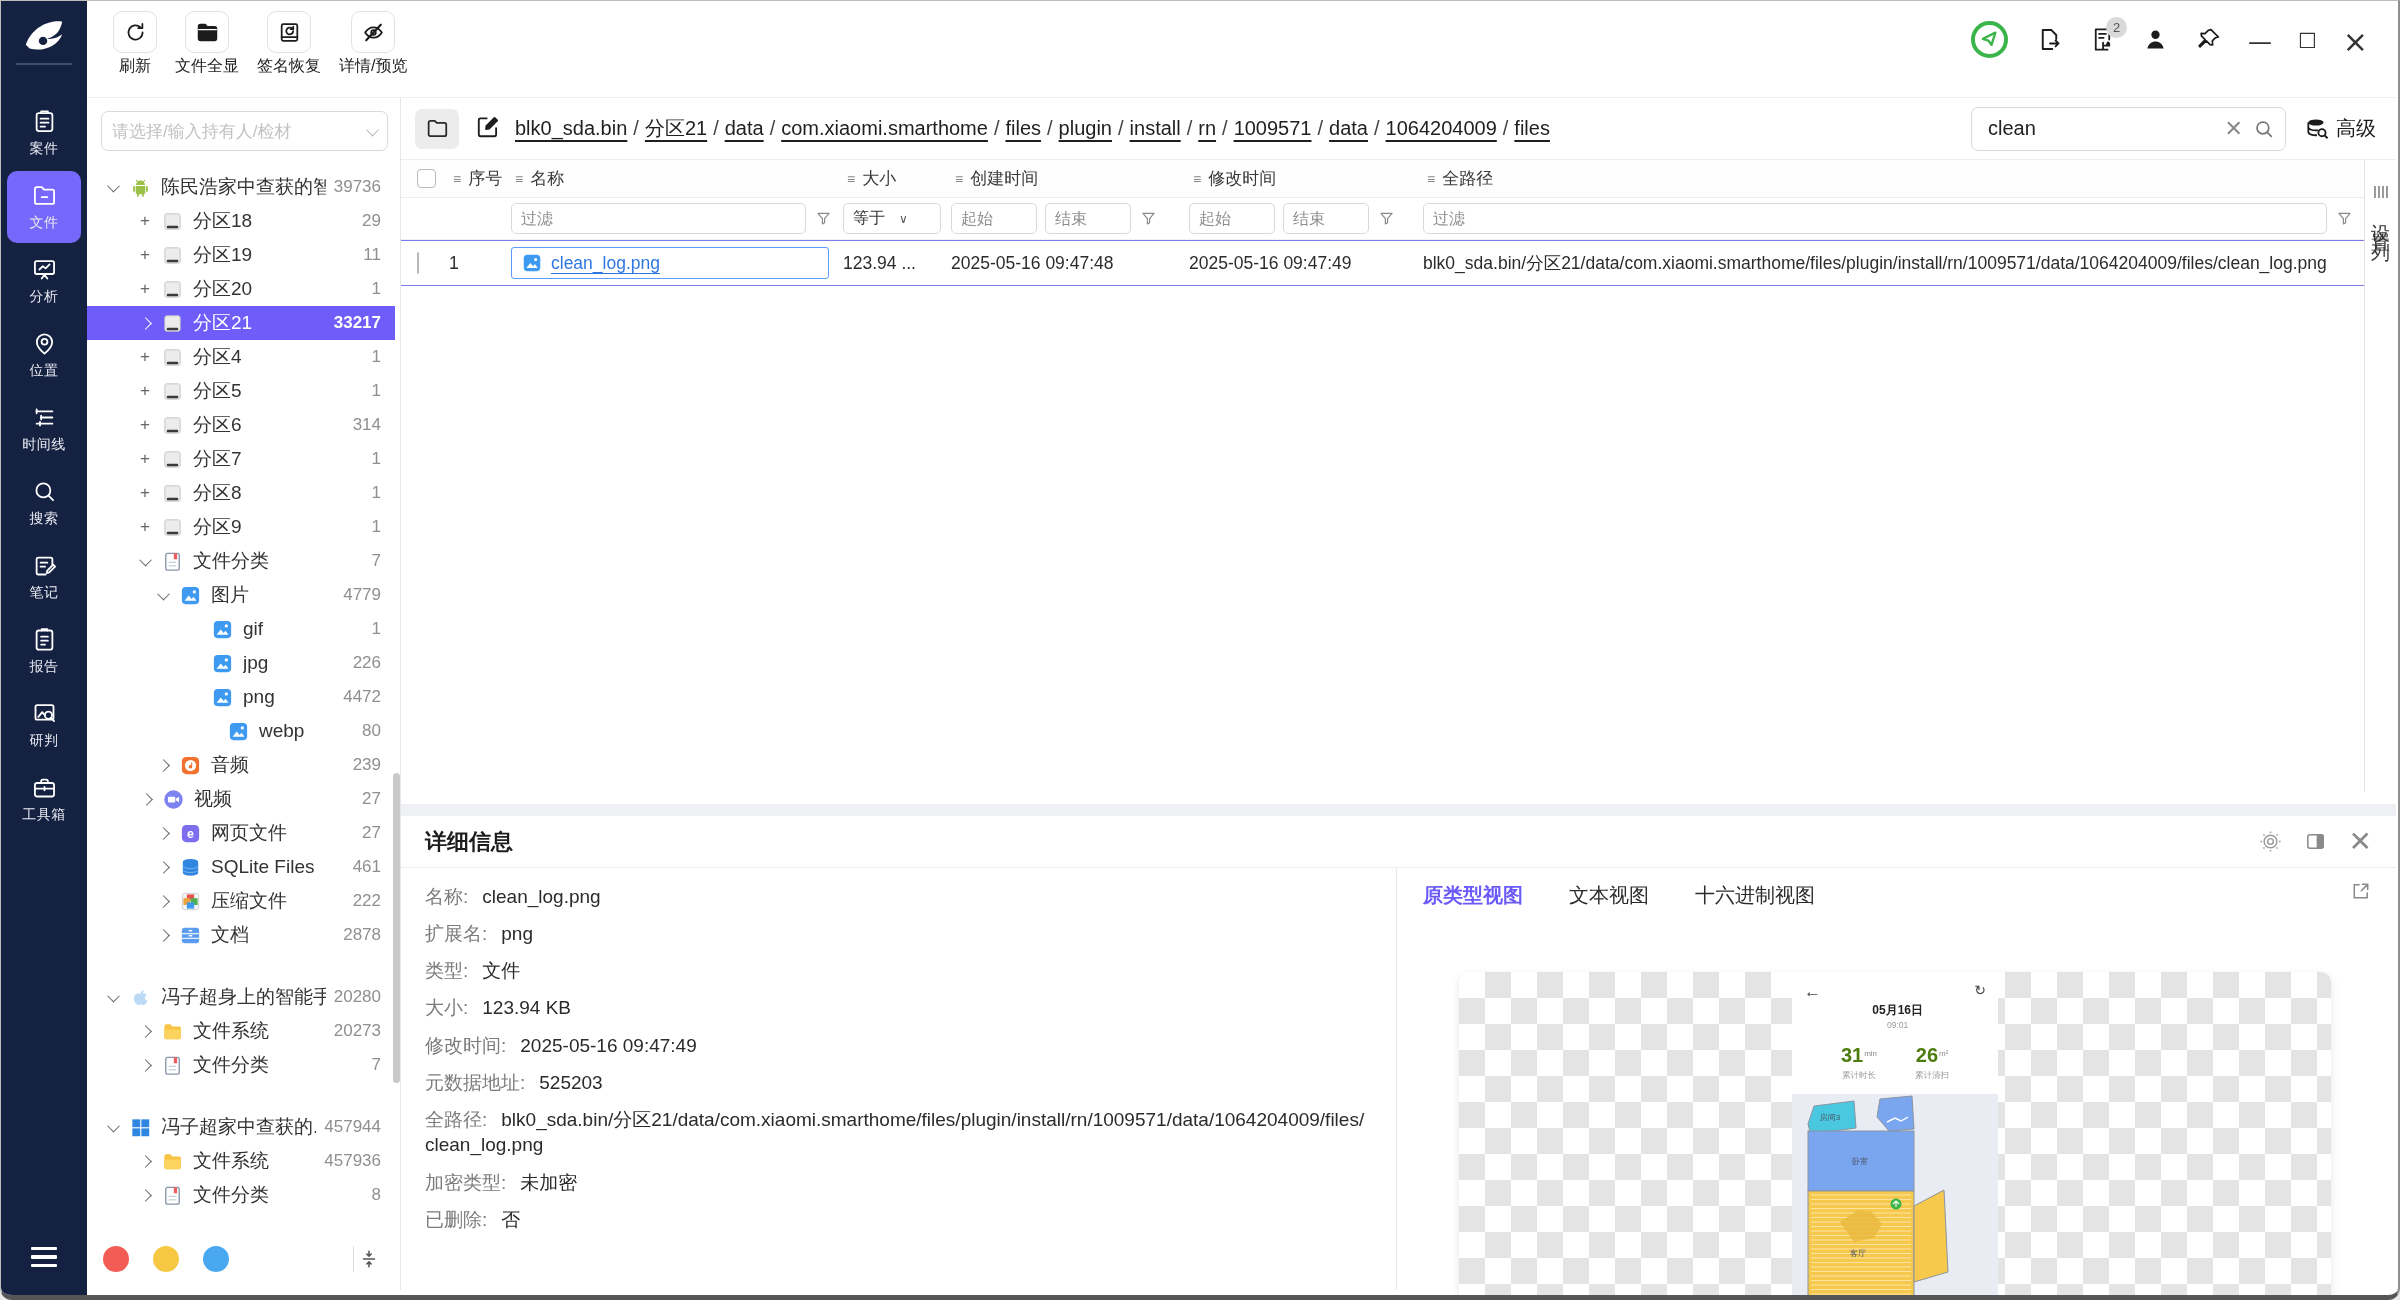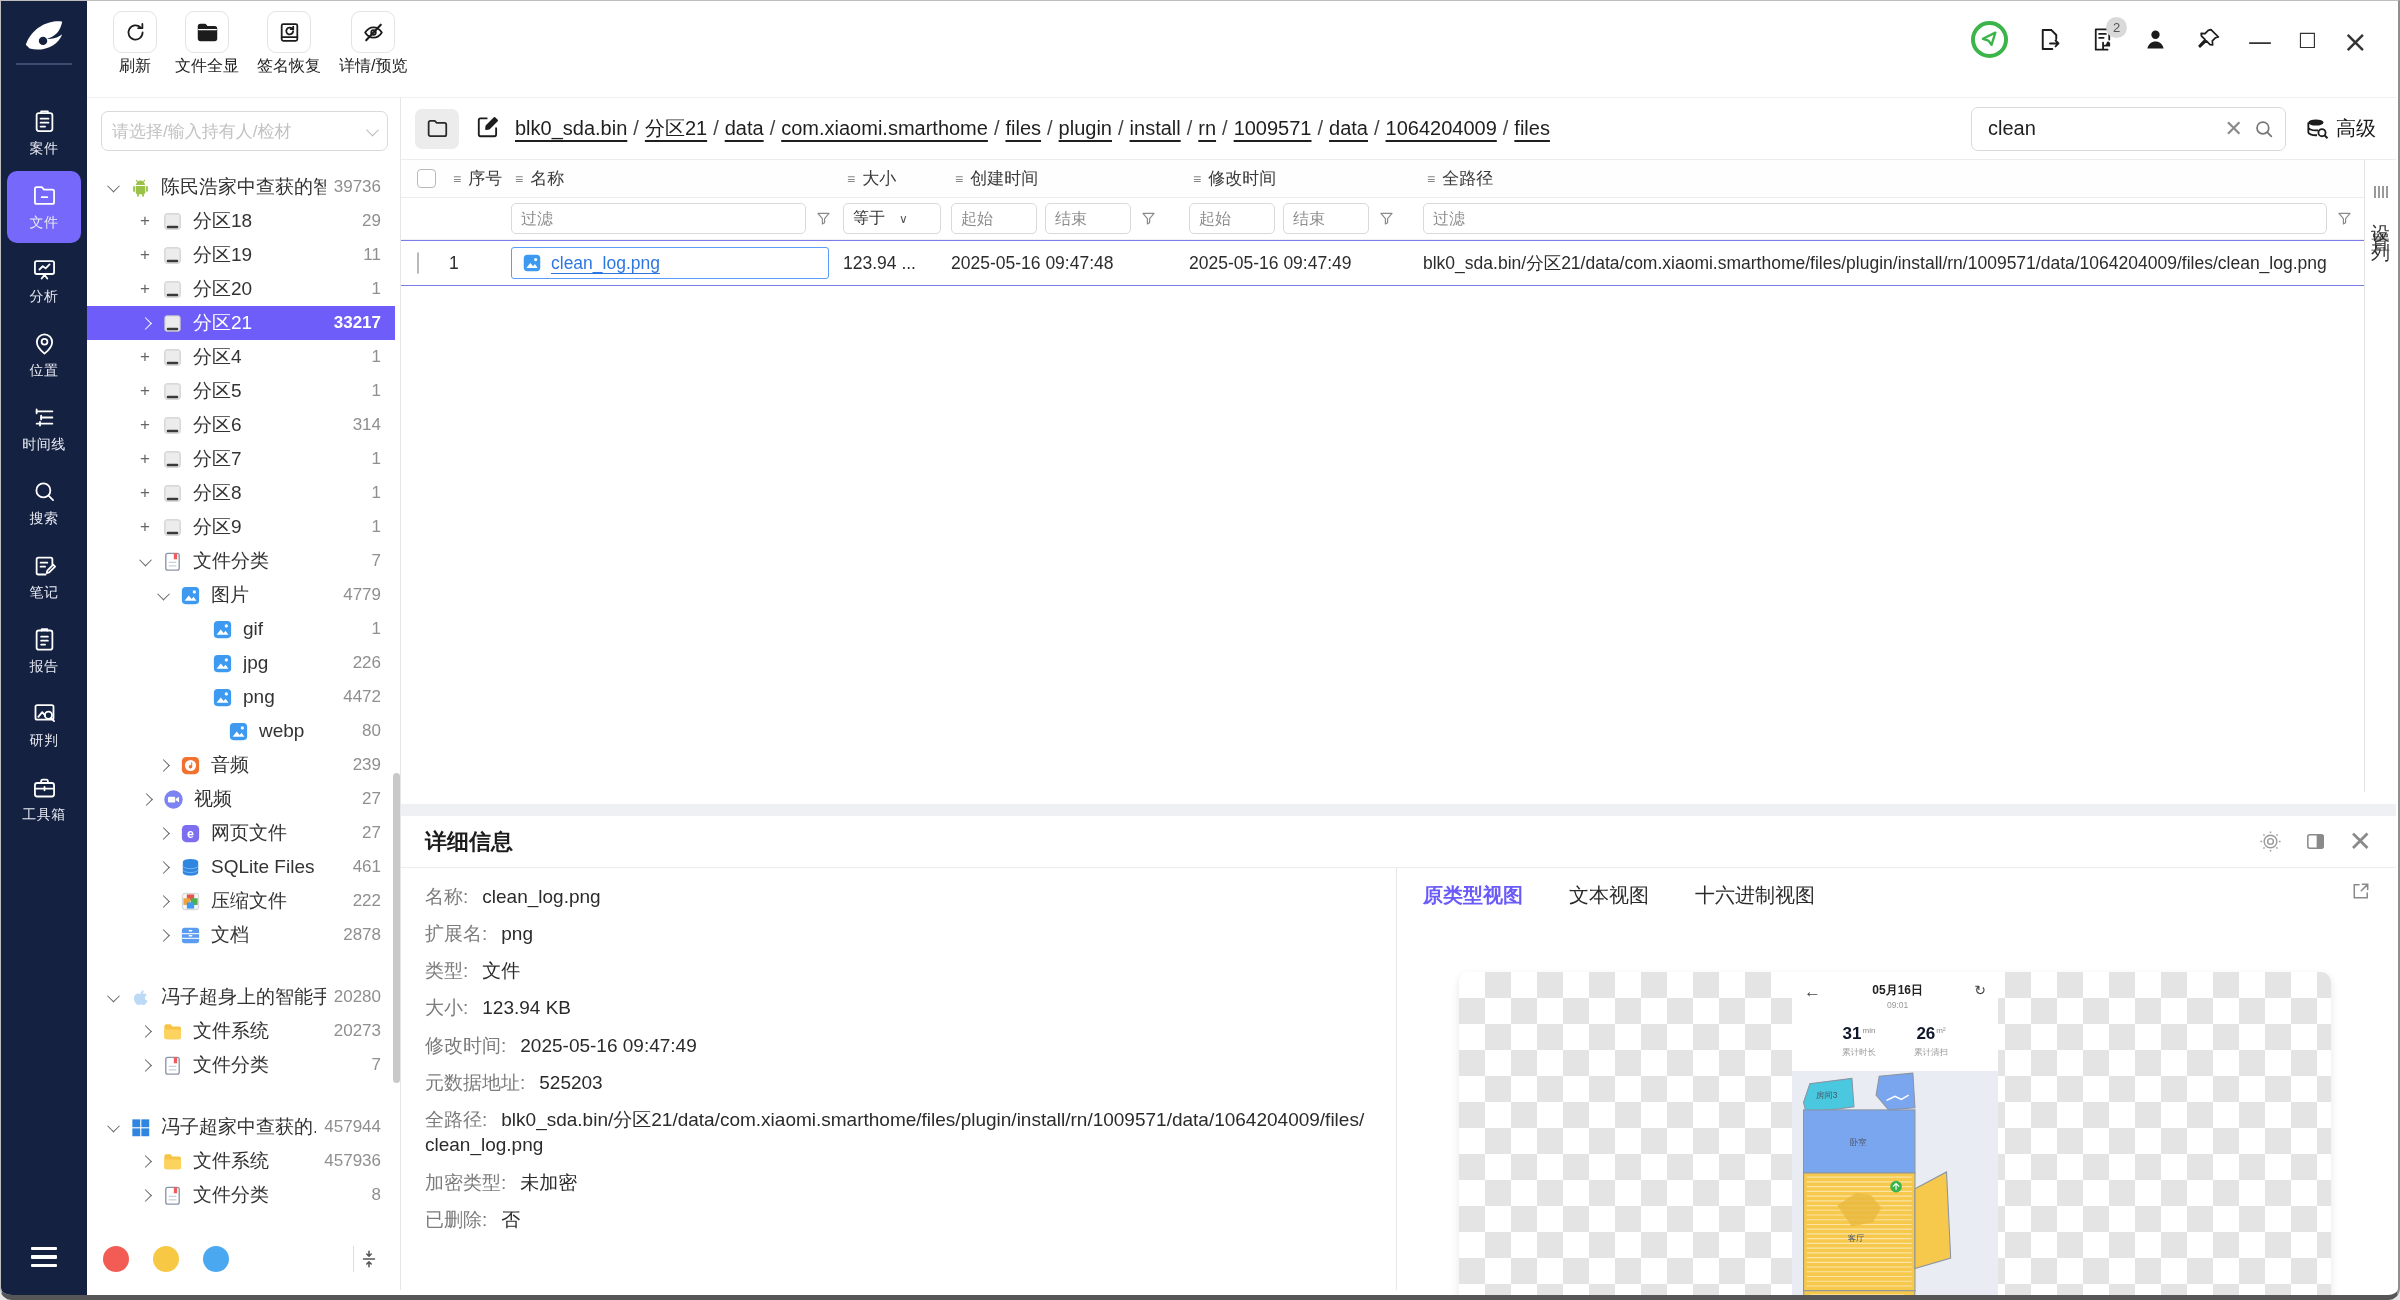--- a/index.html
+++ b/index.html
@@ -124,27 +124,27 @@
   .tab{font-size:20px;color:#2b2b2b;cursor:pointer;padding-bottom:4px;}
   .tab.active{color:#6a5af9;font-weight:bold;}
   .open-ext{position:absolute;right:24px;top:12px;cursor:pointer;}
   .open-ext svg{width:23px;height:23px;}
   .checker{position:absolute;left:62px;top:104px;width:872px;height:366px;border-radius:10px;overflow:hidden;
     background-image:conic-gradient(#e4e4e4 25%,#fff 0 50%,#e4e4e4 0 75%,#fff 0);background-size:52px 52px;
     box-shadow:0 3px 8px rgba(0,0,0,.10);display:flex;justify-content:center;}
   .phone{width:206px;height:100%;background:#fff;display:flex;flex-direction:column;}
   .phone-top{display:flex;align-items:flex-start;padding:10px 12px 0;}
   .ph-back{font-size:17px;color:#444;cursor:pointer;line-height:1.2;}
-  .ph-datewrap{flex:1;text-align:center;}
+  .ph-datewrap{flex:1;text-align:center;margin-top:20px;}
   .ph-date{font-size:12px;font-weight:bold;color:#222;}
   .ph-time{font-size:8.5px;color:#9a9a9a;margin-top:1px;}
   .ph-refresh{font-size:14px;color:#444;cursor:pointer;line-height:1.2;}
   .ph-stats{display:flex;justify-content:center;gap:38px;margin:14px 0 12px;}
   .stat{text-align:center;}
-  .stat .sv{font-size:17px;font-weight:bold;color:#0f172a;}
+  .stat .sv{font-size:20px;font-weight:bold;color:#4d7c0f;}
   .stat .su{font-size:8px;color:#8a8a8a;vertical-align:super;margin-left:1px;}
   .stat .sc{font-size:8.5px;color:#9a9a9a;margin-top:3px;}
   .phone-map{flex:1;background:#e9edf3;}
   .phone-map svg{width:100%;height:100%;display:block;}
   .maplabel{font-size:8px;fill:#4a5568;}
 </style>
 </head>
 <body>
 
 <div class="window">

